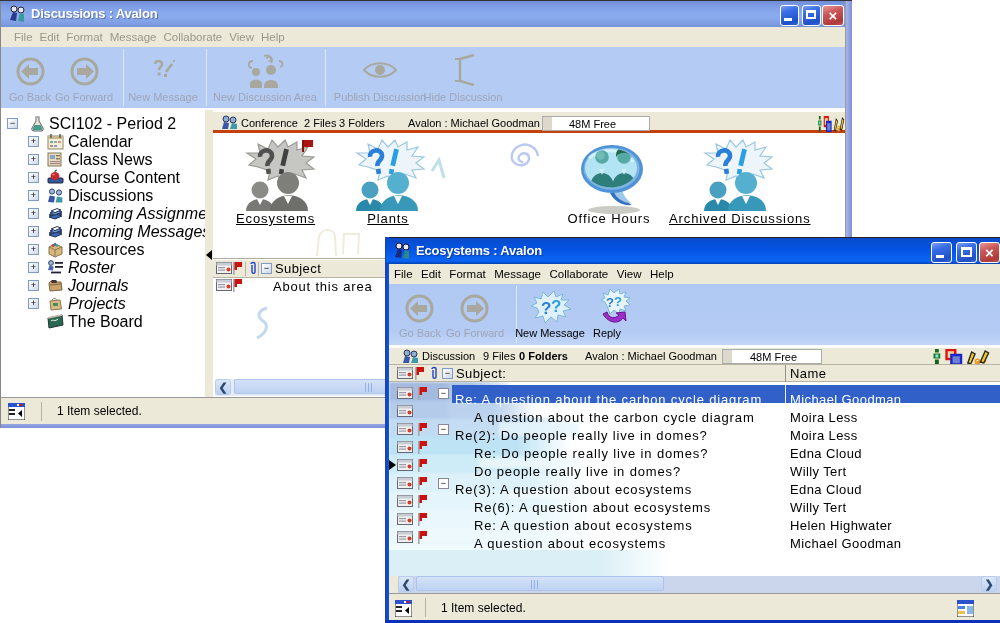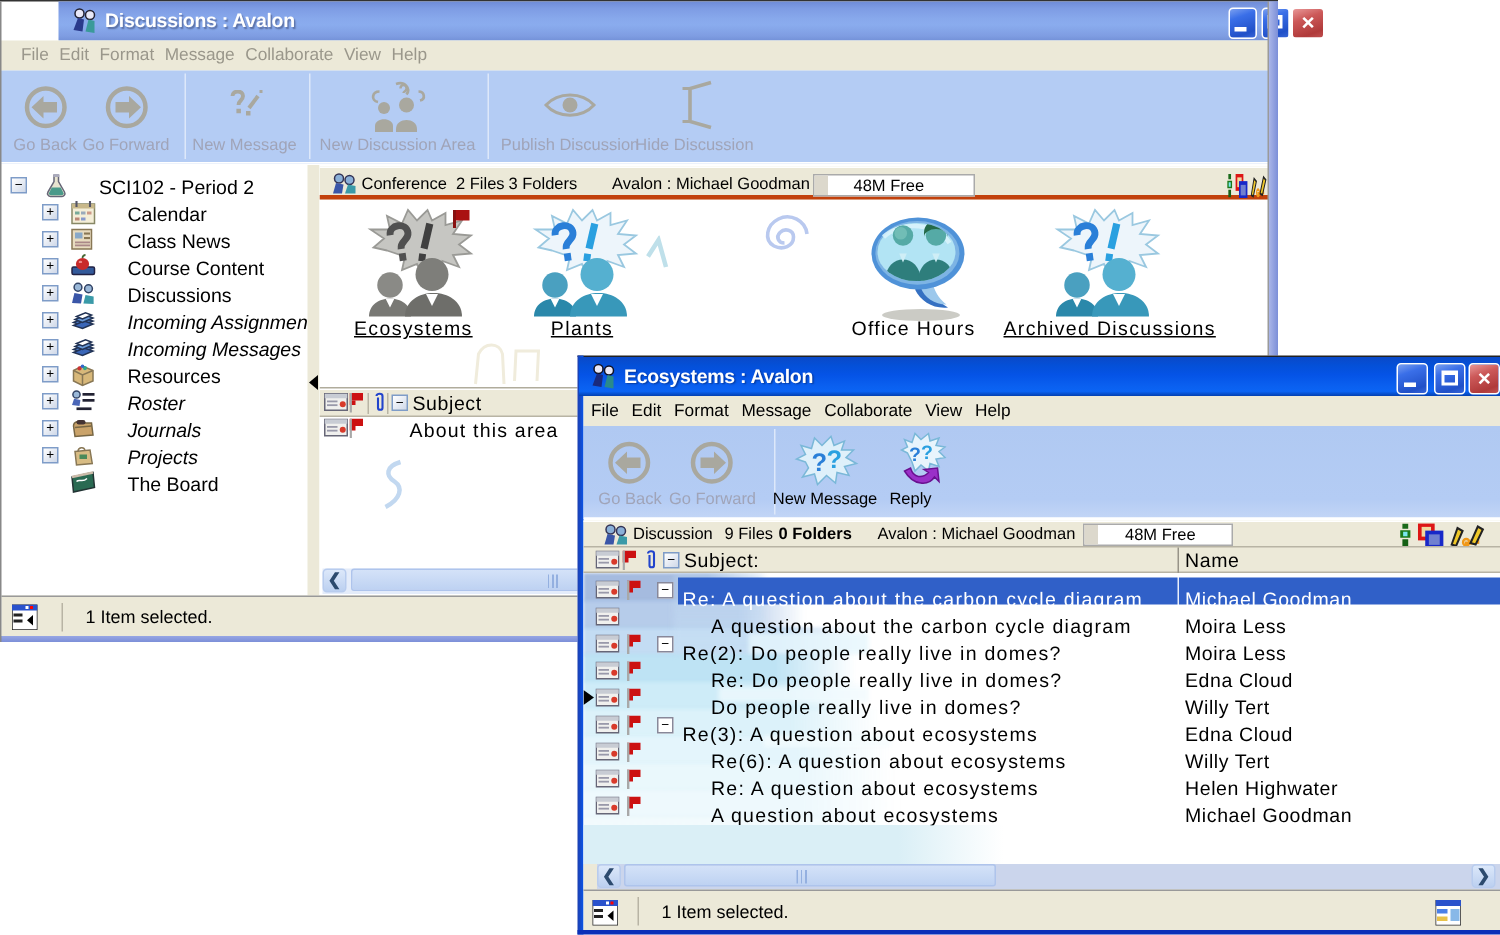--- a/index.html
+++ b/index.html
@@ -18,22 +18,22 @@
   background:linear-gradient(160deg,#7ba0f0 0%,#3a6fe8 30%,#2050c8 80%,#3866d8 100%); }
 .winbtn.close { background:linear-gradient(160deg,#e89898 0%,#cc5959 35%,#b03a3a 80%,#c05050 100%); }
 .menubar { position:absolute; left:0; right:0; height:20px; background:#ece9d8;
   display:flex; align-items:center; font-size:11.5px; }
 .menubar span { display:inline-block; }
 .toolbar { position:absolute; left:0; right:0; background:#b4ccf4; }
 .tsep { position:absolute; width:1px; background:#dde8fa; }
 .hdrbar { position:absolute; background:#ece9d8; display:flex; align-items:center;
   font-size:12px; color:#000; }
 .beige { background:#ece9d8; }
-.treerow { position:absolute; height:18px; display:flex; align-items:center; font-size:13px;
-  white-space:nowrap; color:#000;margin-left:17px; }
+.treerow { position:absolute; height:18px; display:flex; align-items:center; font-size:16px;
+  white-space:nowrap; color:#000; }
 .pm { position:absolute; width:11px; height:11px; border:1px solid #7e9cc8; background:linear-gradient(135deg,#fff, #cfd8e8);
   font-size:9px; line-height:9px; text-align:center; color:#000; }
 .biglabel { position:absolute; font-size:13px; letter-spacing:0.9px; color:#000;
   text-decoration:underline; white-space:nowrap; }
 .lstrow { position:absolute; height:28px; font-size:13px; letter-spacing:0.4px;
   white-space:nowrap; display:flex; align-items:center; }
 .statusbar { position:absolute; background:#ece9d8; border-top:1px solid #999; }
 .sep-v { position:absolute; width:1px; background:#b8b4a4; }
 .scrollH { position:absolute; height:17px; background:#e4ecfa; }
 .sc-btn { position:absolute; width:16px; height:16px; border:1px solid #b8ccee;
@@ -42,21 +42,21 @@
 .sc-thumb { position:absolute; height:15px; top:0px; border:1px solid #aec4ec;
   background:linear-gradient(180deg,#d4e2f8,#bed2f2); border-radius:2px; }
 .grip { position:absolute; top:3px; width:9px; height:9px;
   background:repeating-linear-gradient(90deg,#94b0e0 0 1px,transparent 1px 3px); }
 </style>
 </head>
 <body>
 
 <div class="win" id="w1" style="left:0;top:0;width:852px;height:428px;background:#fff;">
   <div style="position:absolute;left:0;top:0;right:0;height:1px;background:#333;"></div>
-  <div class="titlebar" style="top:1px;margin-left:39px;">
+  <div class="titlebar" style="top:1px;">
     <svg class="abs" style="left:8px;top:3px" width="19" height="19" viewBox="0 0 19 19">
       <circle cx="6" cy="5" r="3" fill="#e8e8f8" stroke="#223" stroke-width="1"></circle>
       <circle cx="13" cy="6" r="3" fill="#e8e8f8" stroke="#223" stroke-width="1"></circle>
       <path d="M2 16 L5 8 L9 9 L8 17 Z" fill="#2a3a8c"></path>
       <path d="M10 17 L12 9 L16 10 L16 18 Z" fill="#3a9a9a"></path>
     </svg>
     <div class="title-text" style="left:31px;">Discussions : Avalon</div>
     <div class="winbtn" style="left:780px;width:19px;">
         <div style="position:absolute;left:3px;bottom:4px;width:8px;height:3px;background:#fff"></div>
       </div>

